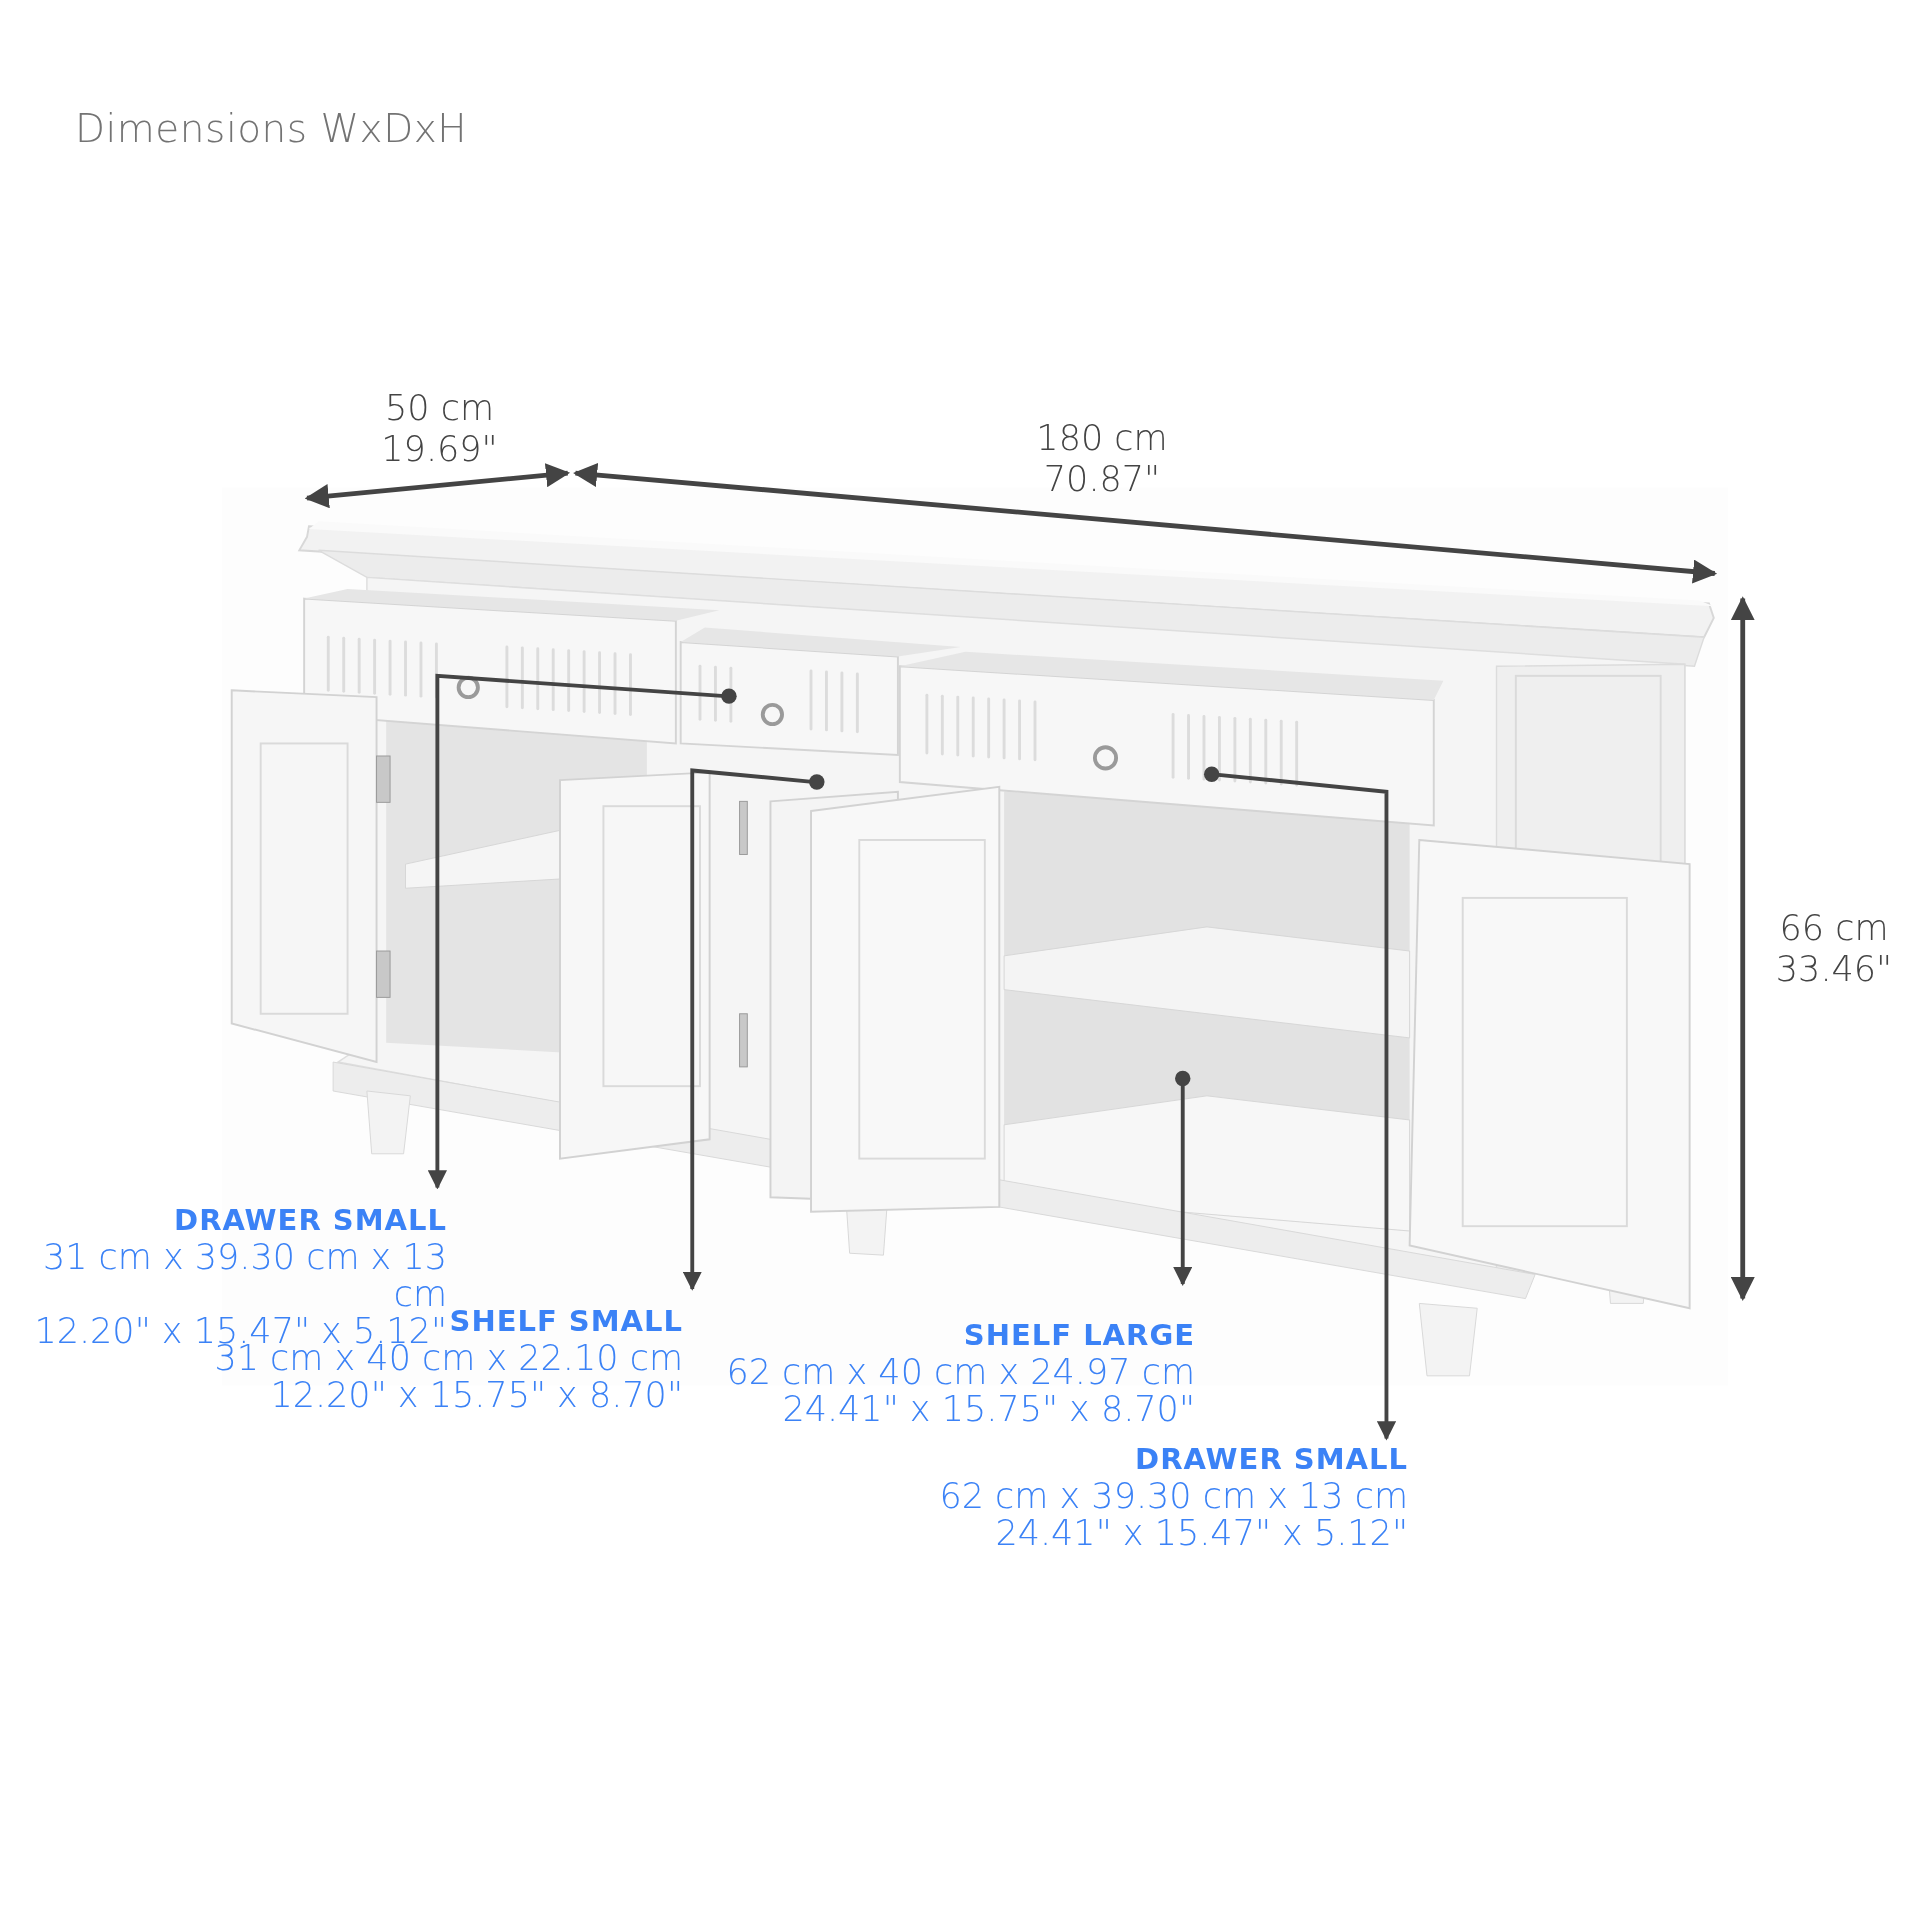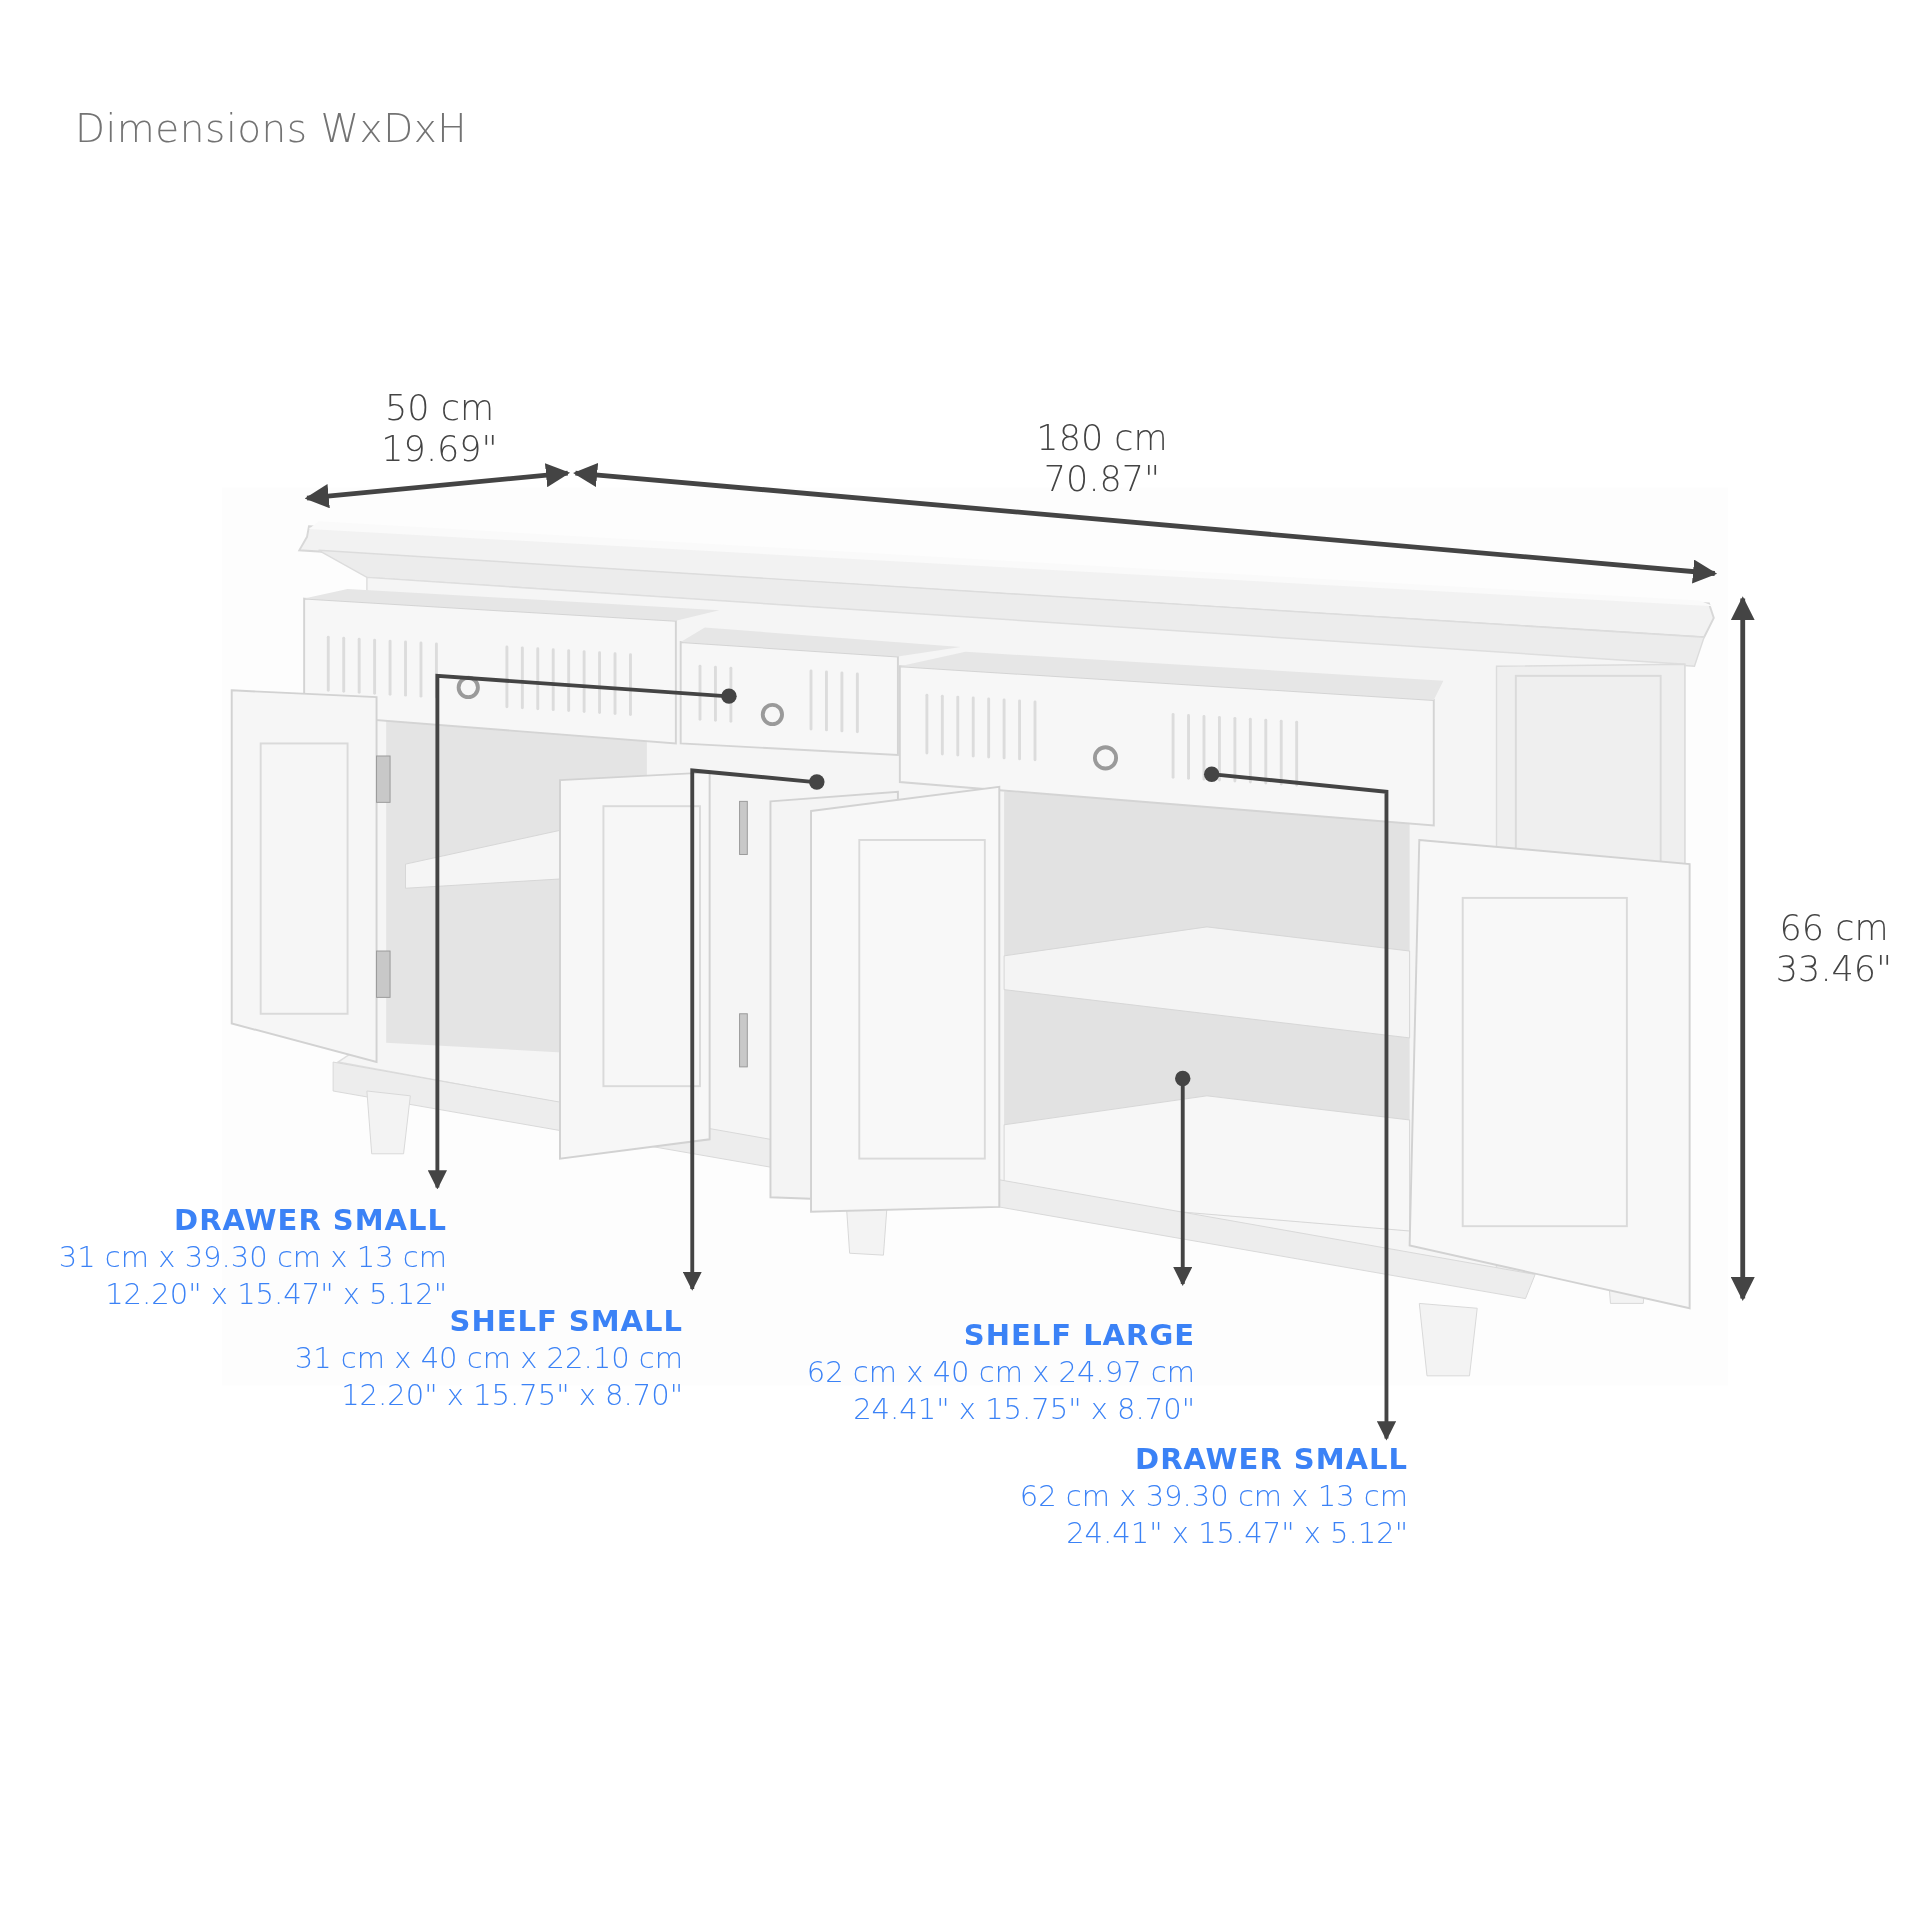--- a/index.html
+++ b/index.html
@@ -2,21 +2,21 @@
 <html><head>
 <meta charset="utf-8">
 <style>
   html, body { margin:0; padding:0; background:#ffffff; }
   body { width:1931px; height:1931px; position:relative; overflow:hidden;
          font-family:"DejaVu Sans","Liberation Sans",sans-serif; color:#3d3d3d; }
   .title { position:absolute; left:75px; top:62px; font-size:39px; font-weight:300; color:#737373; letter-spacing:0.5px;margin-top:44px; }
   .dim { position:absolute; font-size:35px; line-height:41px; color:#444; text-align:center; font-weight:300; }
   .lbl { position:absolute; text-align:right; color:#3b82f6; }
   .lbl .h { font-size:29px; font-weight:bold; letter-spacing:1px; line-height:37px; }
-  .lbl .l { font-size:29px; font-weight:300; line-height:37px; }
+  .lbl .l { font-size:35px; font-weight:300; line-height:37px; }
   svg.art { position:absolute; left:0; top:0; }
 </style>
 </head>
 <body>
 
 <div class="title">Dimensions WxDxH</div>
 
 <svg class="art" width="1931" height="1931" viewBox="0 0 2000 2000">
   <defs>
     <marker id="ah" viewBox="0 0 10 10" refX="9" refY="5" markerWidth="5" markerHeight="5" orient="auto-start-reverse">

